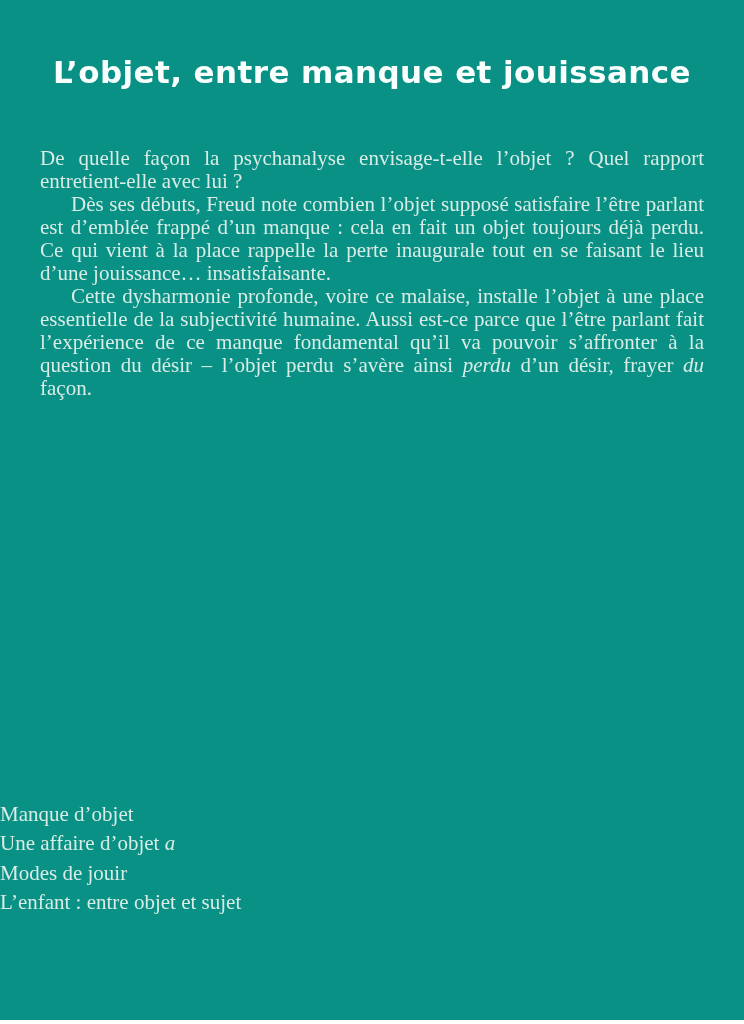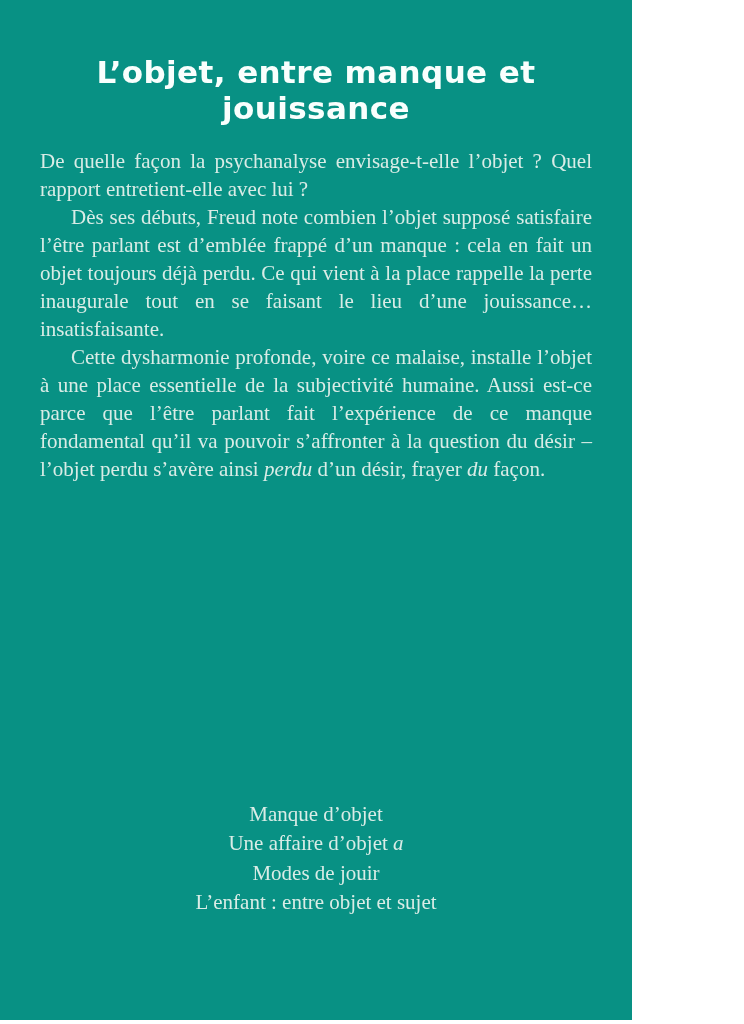--- a/index.html
+++ b/index.html
@@ -9,49 +9,49 @@
   }
   *{ margin:0; padding:0; box-sizing:border-box; }
   html,body{ width:744px; height:1024px; }
   body{
     background:#ffffff;
     font-family:"Liberation Serif", serif;
     overflow:hidden;
   }
   .page{
     position:relative;
-    width:632px; height:1024px;
+    width:744px; height:1024px;
     background:var(--bg);
     text-decoration:underline;
   }
   .title{
     position:absolute;
     top:54px; left:0; right:0;
     text-align:center;
     font-family:"DejaVu Sans", sans-serif;
     font-weight:600;
     font-size:31px;
     letter-spacing:0.4px;
     color:var(--title-text);
   }
   .body-text{
     position:absolute;
     left:40px; right:40px; top:147px;
     font-size:21px;
-    line-height:28px;
+    line-height:23px;
     color:var(--body-text);
     text-align:justify;
   }
   .body-text p{ margin:0; }
   .body-text p.indent{ text-indent:31px; }
   em{ font-style:italic; }
   .toc{
     position:absolute;
     left:0; right:0; top:800px;
-    text-align:center;
+    text-align:left;
     font-size:21px;
     line-height:29.4px;
     color:var(--body-text);
   }
   .bottom-strip{
     position:absolute;
     left:0; right:0; bottom:0;
     height:4px;
     background:#ffffff;
   }

